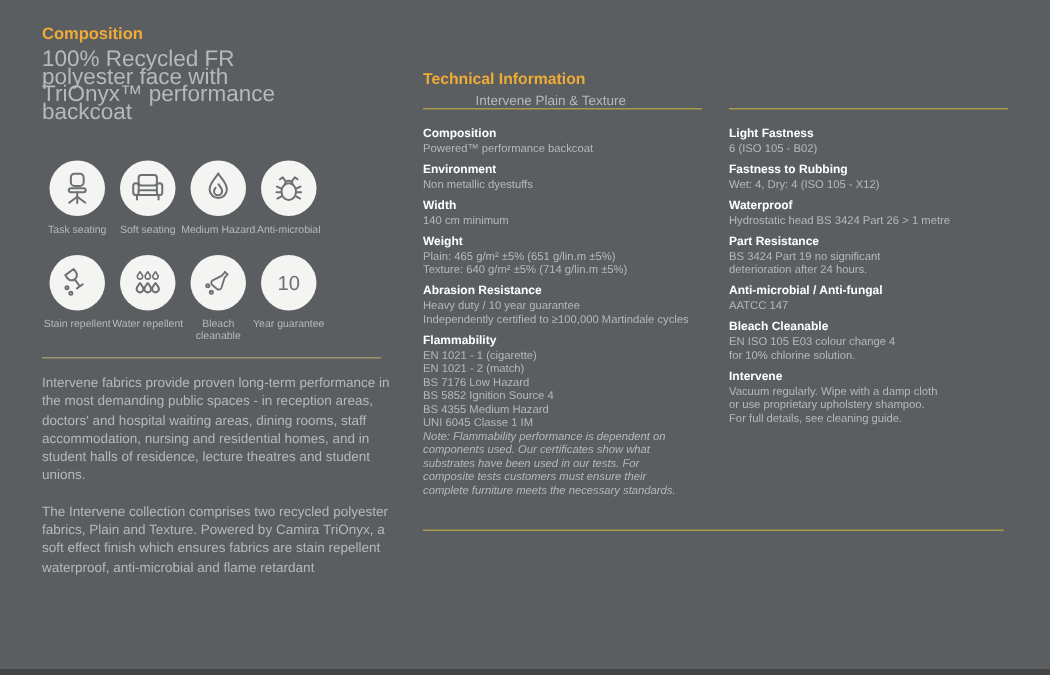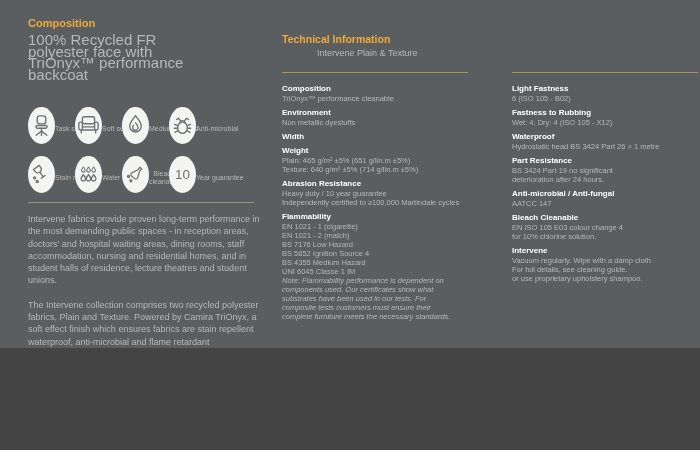--- a/index.html
+++ b/index.html
@@ -1,43 +1,43 @@
 <!DOCTYPE html>
 <html style="--bg: #5b5e61; --accent: #eeab37; --head: #ffffff; --body: #b6b8ba; --circle: #f4f4f3; --stroke: #6e7173; --div-left: #99966f; --div-tech: #a89a4d;"><head>
 <meta charset="utf-8">
 <style>
   html,body{margin:0;padding:0;background:#444;}
   .page{
-    position:relative;width:700px;height:348px;overflow:hidden;
+    position:relative;width:700px;height:446px;overflow:hidden;
     background:var(--bg,#5b5e61);
     font-family:"Liberation Sans", sans-serif;
     -webkit-font-smoothing:antialiased;
   }
   
   .left-col{position:absolute;left:28px;top:17px;width:232px;}
   .left-title{margin:0;font-size:11px;line-height:13px;font-weight:bold;color:var(--accent,#eeab37);}
   .left-subtitle{margin:4px 0 0;font-size:15px;line-height:11.5px;color:var(--body,#b6b8ba);width:180px;}
   .icon-grid{margin-top:27px;display:grid;grid-template-columns:repeat(4,47px);row-gap:12px;}
-  .icon-cell{display:flex;flex-direction:row;align-items:center;}
+  .icon-cell{display:flex;flex-direction:column;align-items:center;}
   .icon-circle{width:37px;height:37px;border-radius:50%;background:var(--circle,#f4f4f3);
     display:flex;align-items:center;justify-content:center;}
   .icon-circle svg{width:27px;height:27px;stroke:var(--stroke,#6e7173);fill:none;
     stroke-width:1.2;stroke-linecap:round;stroke-linejoin:round;}
   .icon-label{margin-top:6px;font-size:7px;line-height:8px;color:var(--body,#b6b8ba);
     text-align:center;white-space:nowrap;}
   .icon-cell:nth-child(7) .icon-label{white-space:normal;width:36px;}
   .left-divider{border:none;border-top:1px solid var(--div-left,#99966f);margin:9px 0 10px;width:226px;}
   .body-para{margin:0 0 12px;font-size:9px;line-height:12.3px;color:var(--body,#b6b8ba);width:232px;}
   
-  .tech-head{position:absolute;left:282px;top:33px;width:200px;}
+  .tech-head{position:absolute;left:282px;top:47px;width:200px;}
   .tech-title{margin:0;font-size:10.5px;line-height:12px;font-weight:bold;color:var(--accent,#eeab37);}
   .tech-subtitle{margin:3px 0 0;font-size:9px;line-height:11px;color:var(--body,#b6b8ba);padding-left:35px;}
   .tech-col{position:absolute;top:72px;width:186px;}
   .tech-col.c1{left:282px;}
-  .tech-col.c2{left:512px;}
+  .tech-col.c2{left:486px;}
   .tech-divider{border:none;border-top:1px solid var(--div-tech,#a89a4d);margin:0 0 11px;width:100%;}
   .sec{margin-bottom:5px;}
   .sec h3{margin:0 0 1px;font-size:8px;line-height:9px;font-weight:bold;color:var(--head,#ffffff);}
   .sec .line{font-size:7.5px;line-height:9px;color:var(--body,#b6b8ba);}
   .sec .note{font-style:italic;width:172px;}
   .bottom-divider{position:absolute;left:282px;top:353px;width:387px;
     border-top:1px solid var(--div-tech,#a89a4d);}
 </style>
 </head>
 <body>
@@ -168,28 +168,29 @@
 
   <section class="tech-head">
     <h2 class="tech-title">Technical Information</h2>
     <p class="tech-subtitle">Intervene Plain &amp; Texture</p>
   </section>
 
   <section class="tech-col c1" id="tech-col-1">
     <hr class="tech-divider">
   <div class="sec">
         <h3>Composition</h3>
-        <div class="line">TriOnyx™ performance cleanable</div>
+        <div class="line">Powered™ performance backcoat</div>
       </div>
       <div class="sec">
         <h3>Environment</h3>
         <div class="line">Non metallic dyestuffs</div>
       </div>
       <div class="sec">
         <h3>Width</h3>
+        <div class="line">140 cm minimum</div>
       </div>
       <div class="sec">
         <h3>Weight</h3>
         <div class="line">Plain: 465 g/m² ±5% (651 g/lin.m ±5%)</div>
         <div class="line">Texture: 640 g/m² ±5% (714 g/lin.m ±5%)</div>
       </div>
       <div class="sec">
         <h3>Abrasion Resistance</h3>
         <div class="line">Heavy duty / 10 year guarantee</div>
         <div class="line">Independently certified to ≥100,000 Martindale cycles</div>
@@ -230,19 +231,19 @@
         <div class="line">AATCC 147</div>
       </div>
       <div class="sec">
         <h3>Bleach Cleanable</h3>
         <div class="line">EN ISO 105 E03 colour change 4</div>
         <div class="line">for 10% chlorine solution.</div>
       </div>
       <div class="sec">
         <h3>Intervene</h3>
         <div class="line">Vacuum regularly. Wipe with a damp cloth</div>
+        <div class="line">or use proprietary upholstery shampoo.</div>
         <div class="line">For full details, see cleaning guide.</div>
-        <div class="line">or use proprietary upholstery shampoo.</div>
       </div>
     </section>
 
   <div class="bottom-divider"></div>
 </div>
 
 </body></html>

